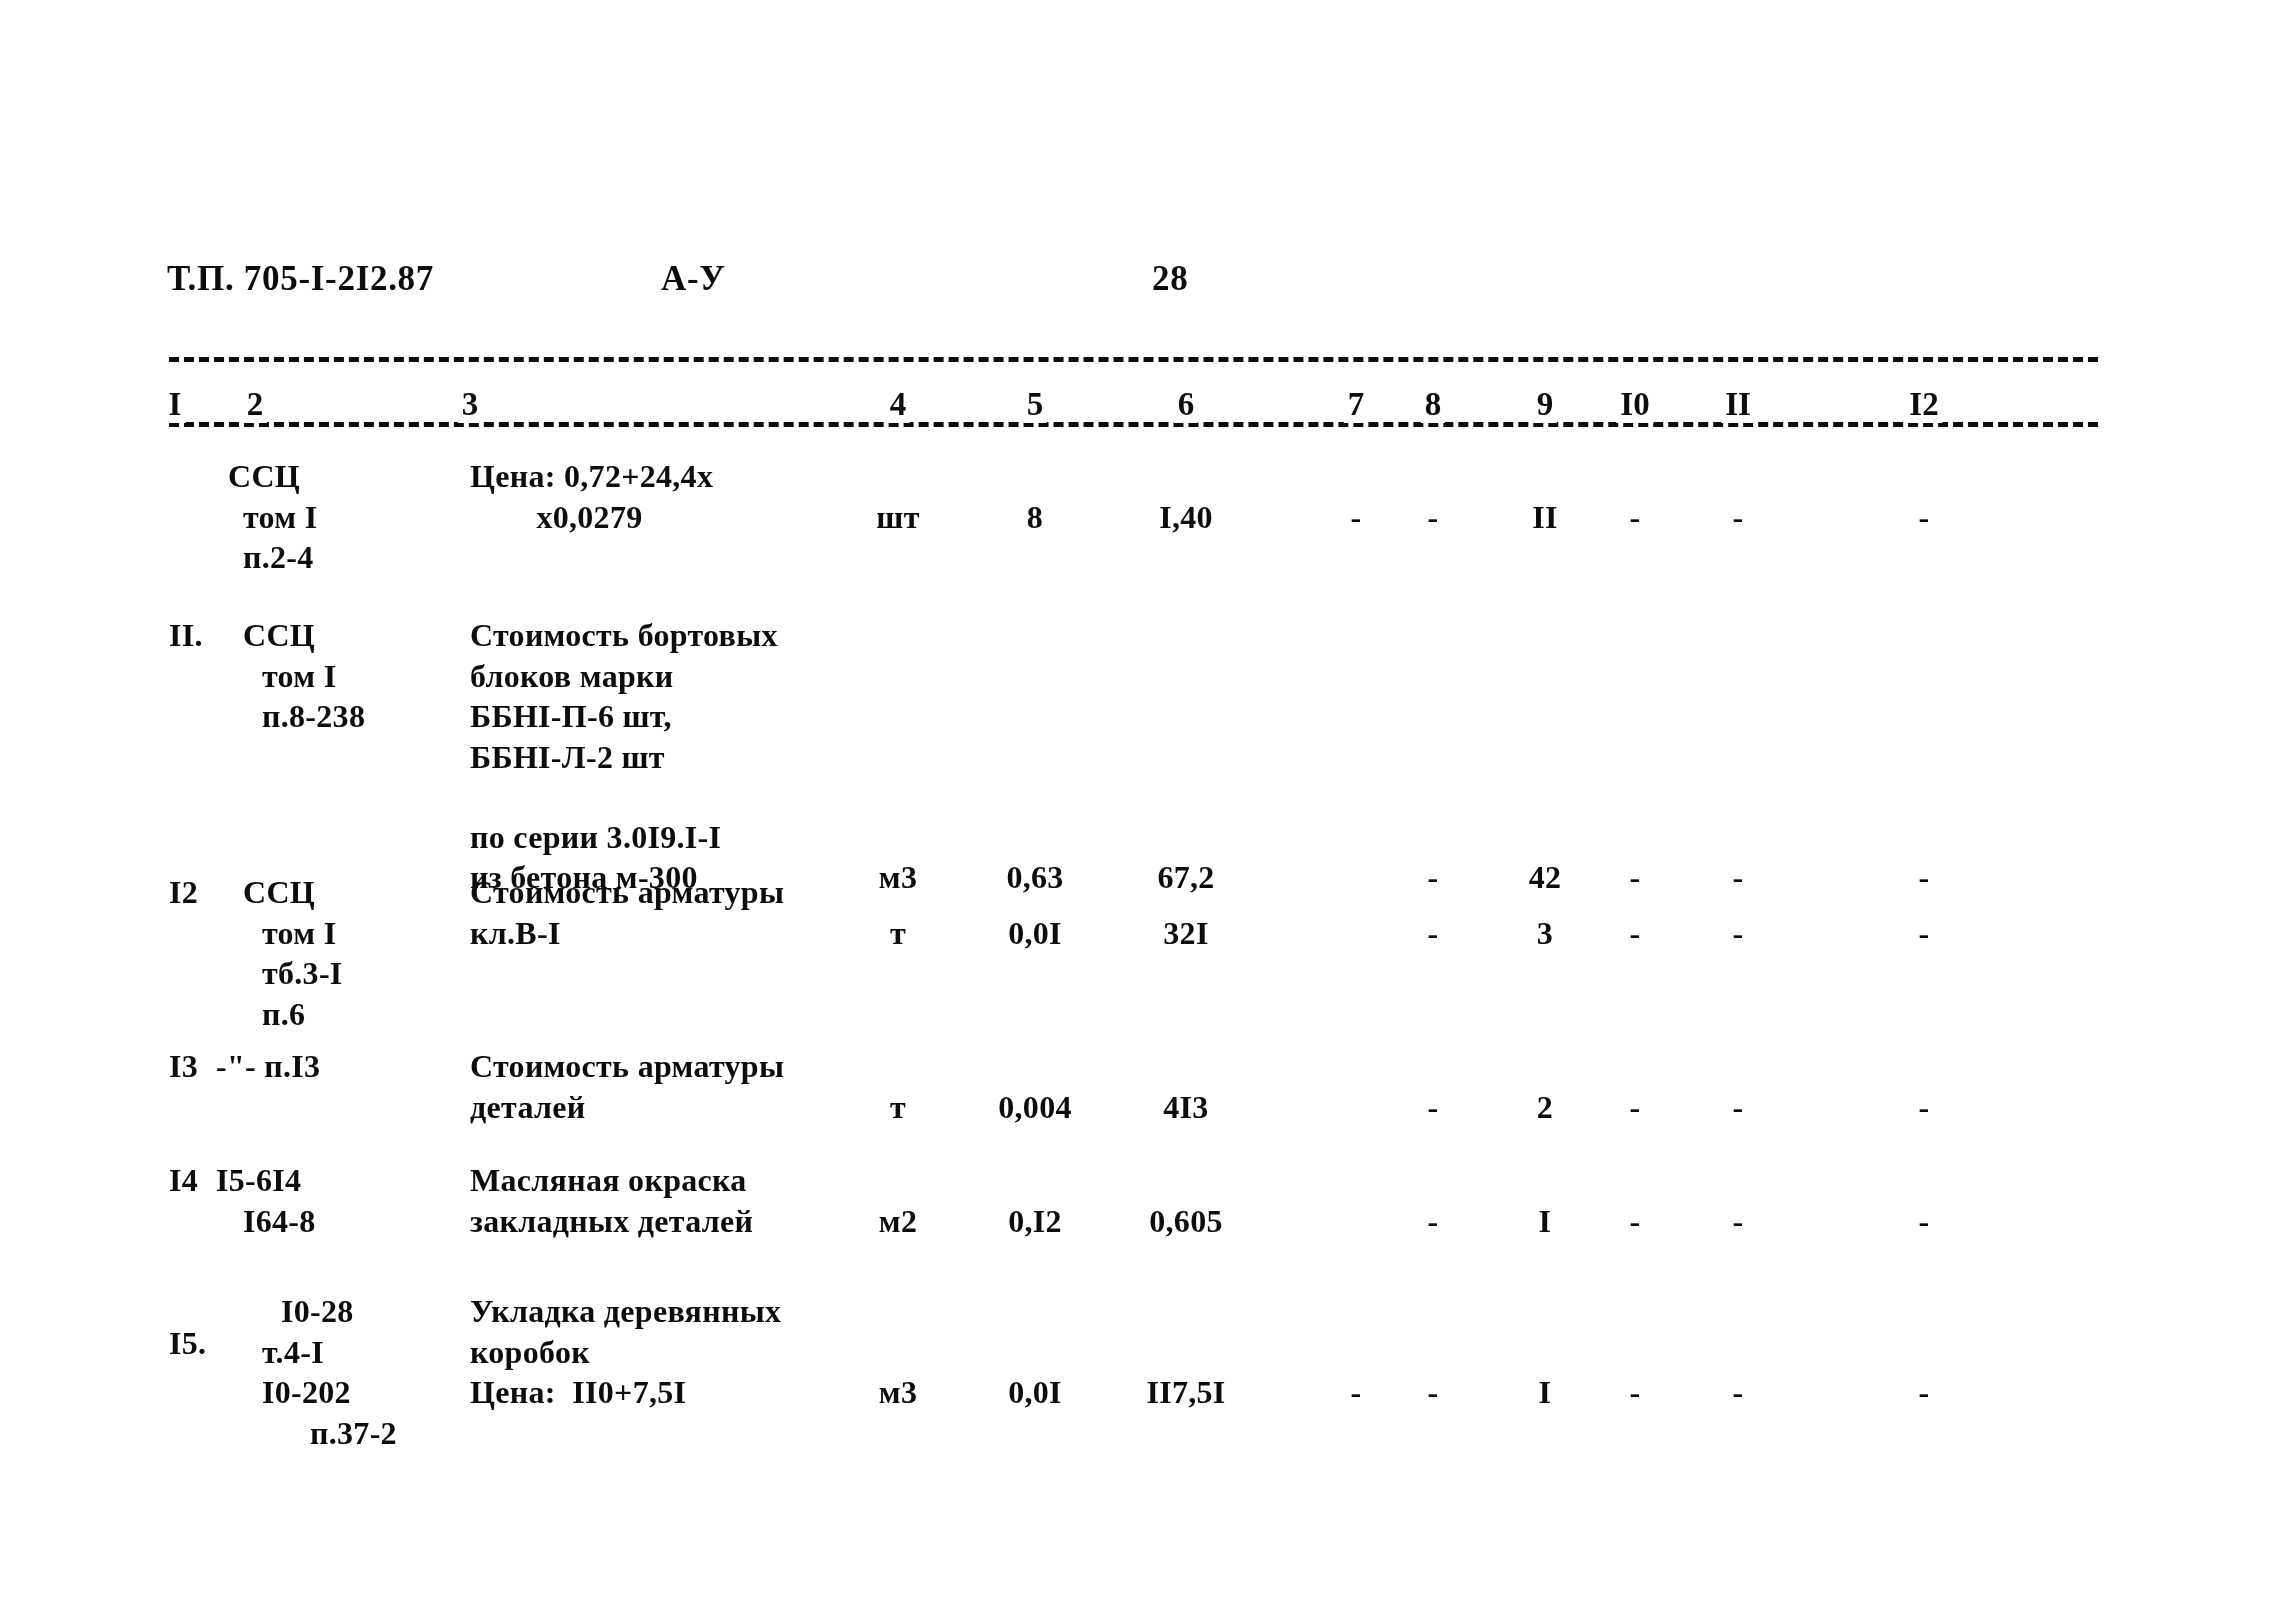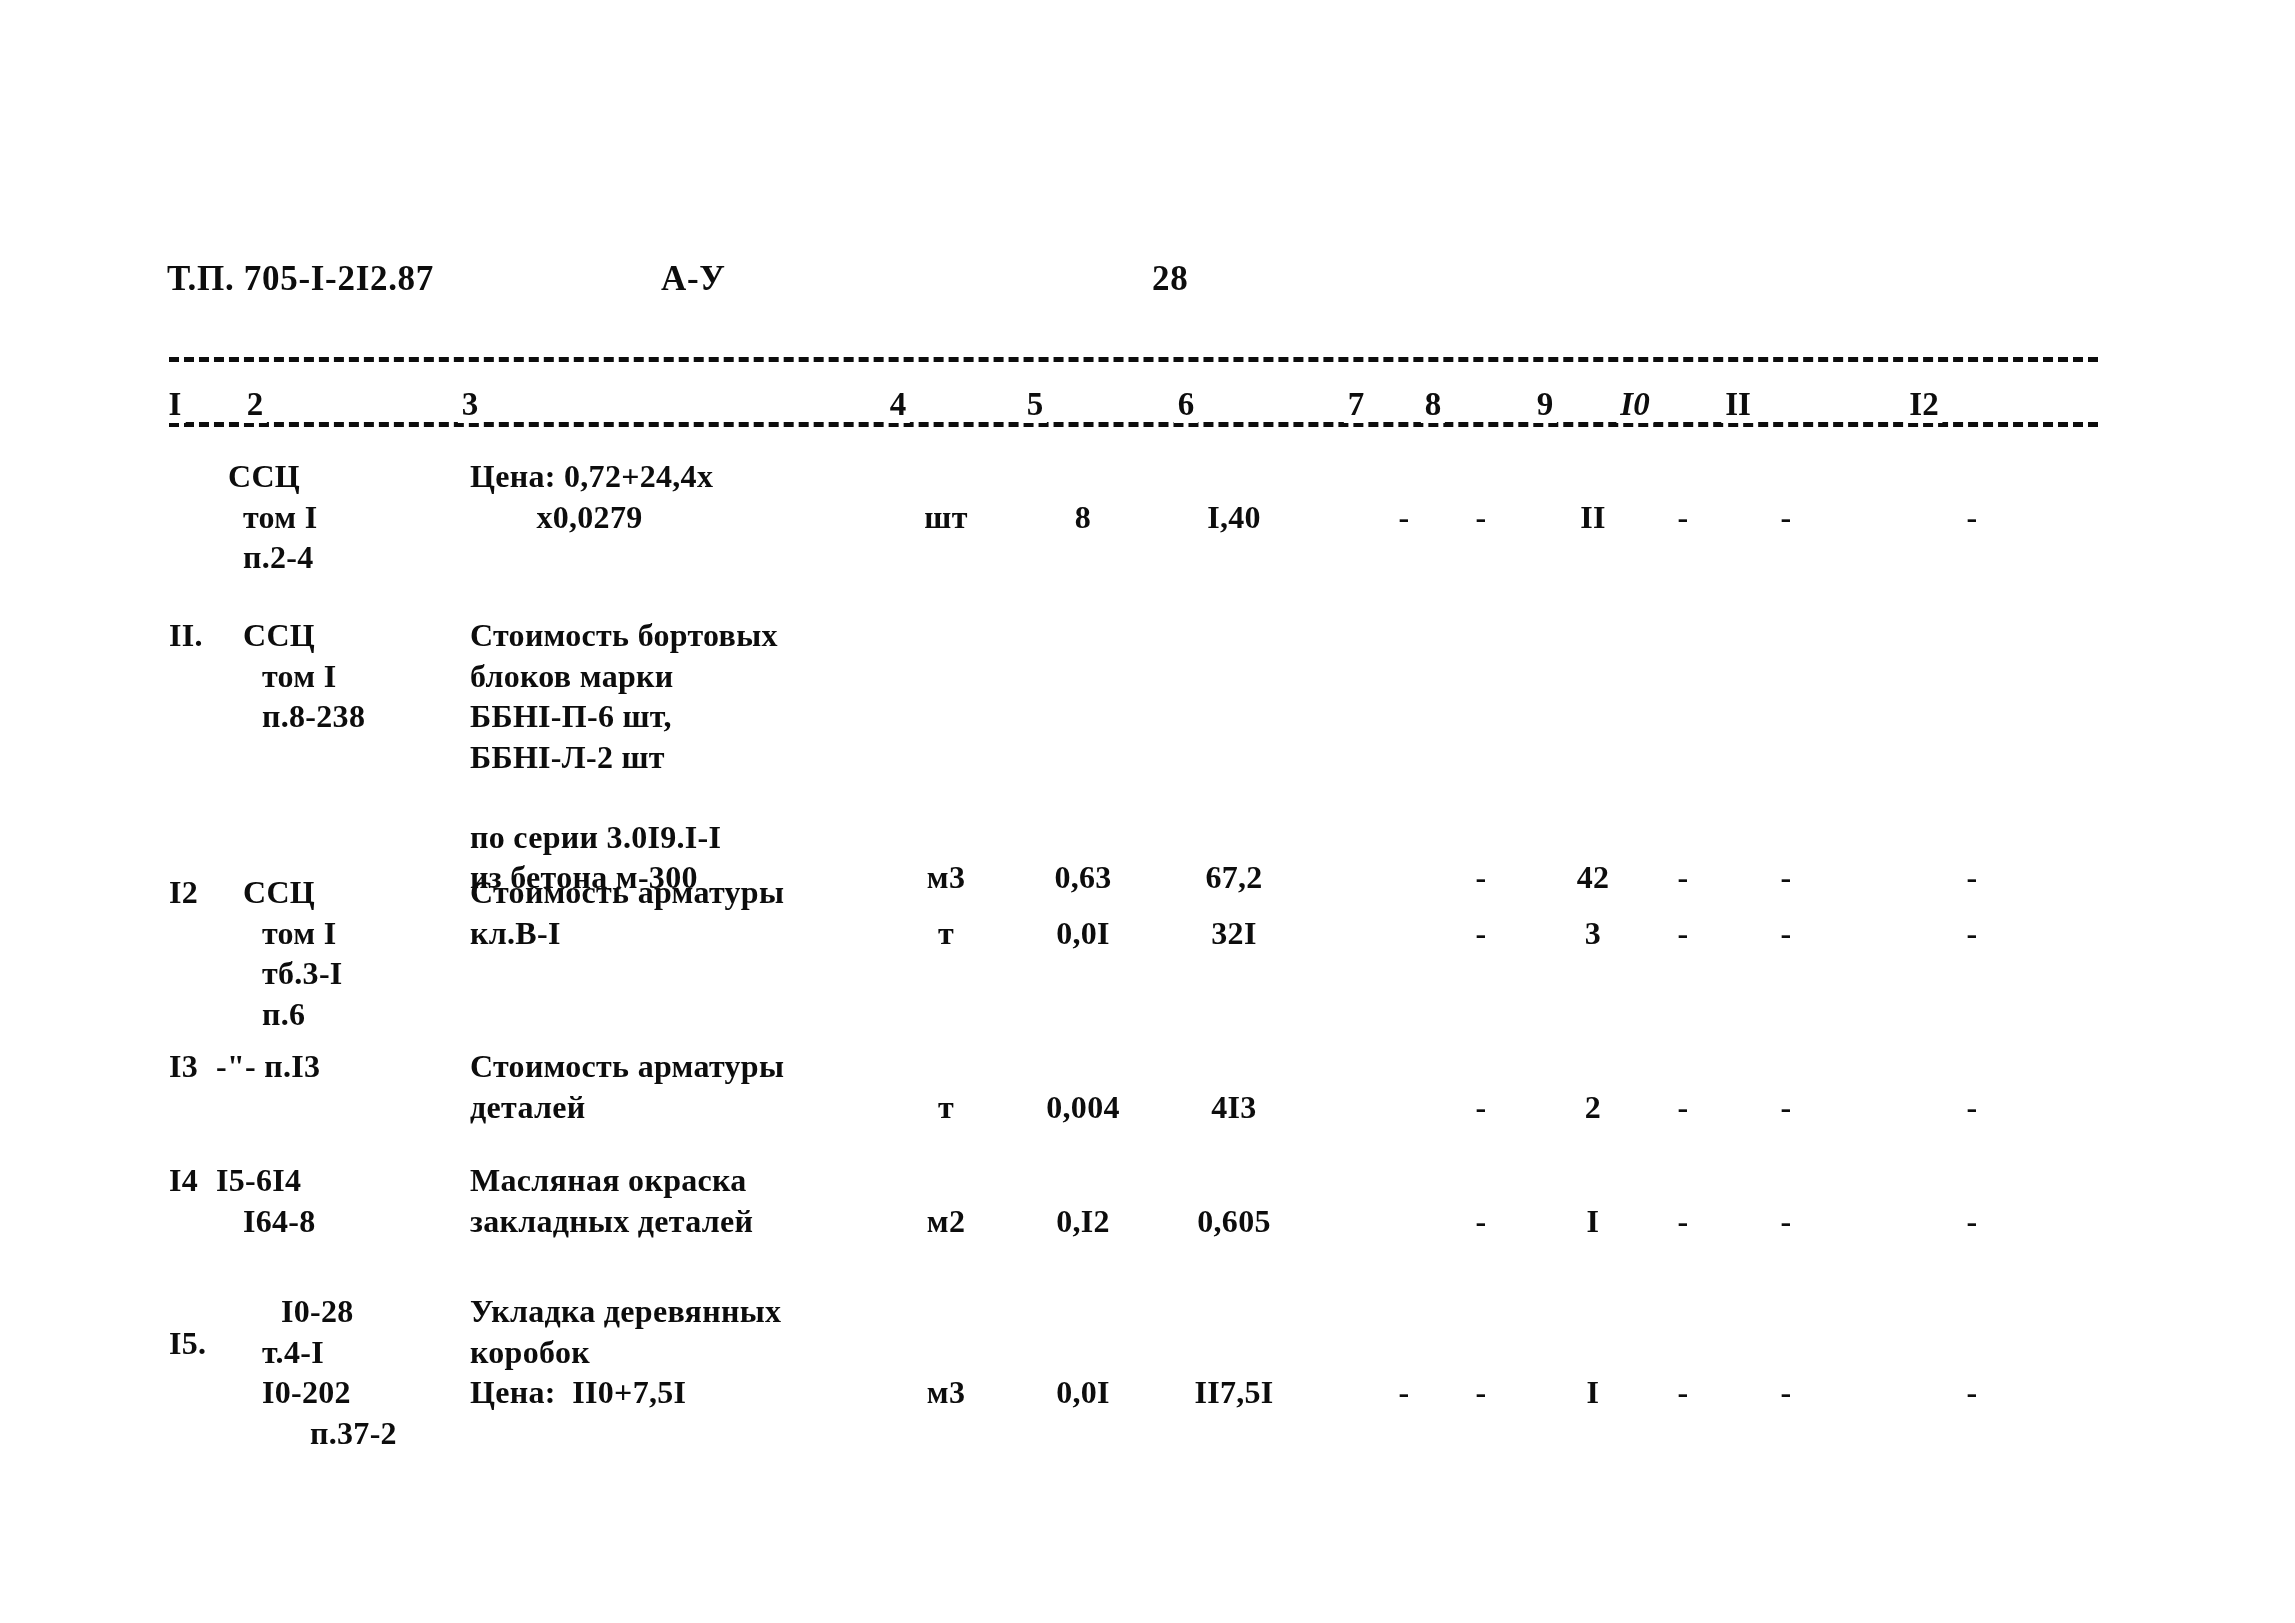--- a/index.html
+++ b/index.html
@@ -100,21 +100,21 @@
   .cell {
     position: absolute;
     font-size: 32px;
     font-weight: bold;
     line-height: 41px;
     white-space: pre;
     letter-spacing: 0.3px;
   }
   .c3   { left: 470px;  text-align: left; }
   .c3b  { left: 470px;  text-align: left; }
-  .num  { transform: translateX(-50%); text-align: center; margin-left: 48px; }
+  .num  { transform: translateX(-50%); text-align: center; }
 </style>
 </head>
 <body>
 
 <div class="page">
 
   <div class="doc-header">
     <span class="hdr-code">Т.П. 705-I-2I2.87</span>
     <span class="hdr-mark">А-У</span>
     <span class="hdr-page">28</span>
@@ -126,21 +126,21 @@
   <div class="colhead" id="colhead">
       <span style="left: 175px;">I</span>
       <span style="left: 255px;">2</span>
       <span style="left: 470px;">3</span>
       <span style="left: 898px;">4</span>
       <span style="left: 1035px;">5</span>
       <span style="left: 1186px;">6</span>
       <span style="left: 1356px;">7</span>
       <span style="left: 1433px;">8</span>
       <span style="left: 1545px;">9</span>
-      <span style="left: 1635px; font-style: italic;">I0</span>
+      <span style="left: 1635px;">I0</span>
       <span style="left: 1738px;">II</span>
       <span style="left: 1924px;">I2</span>
     </div>
 
   <div class="tbody" id="tbody">
       <div class="row" style="position: absolute; top: 23.6px; left: 0px;">
         <div class="cell" style="left: 228px; top: 0px;">ССЦ</div>
         <div class="cell" style="left: 243px; top: 41px;">том I</div>
         <div class="cell" style="left: 243px; top: 81px;">п.2-4</div>
         <div class="cell c3" style="top: 0px;">Цена: 0,72+24,4х</div>

